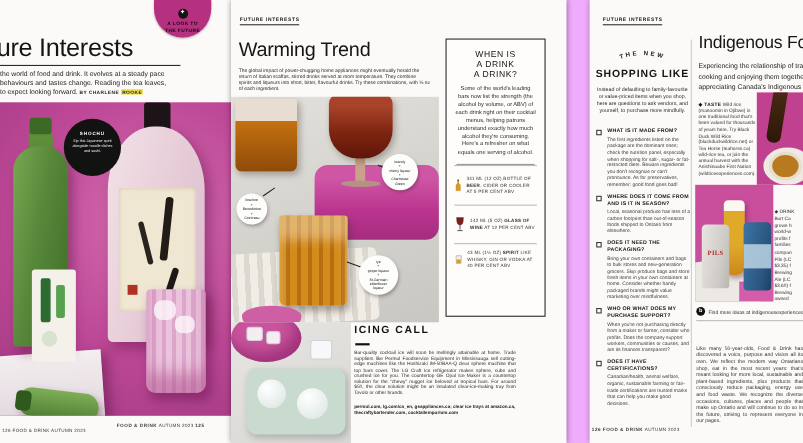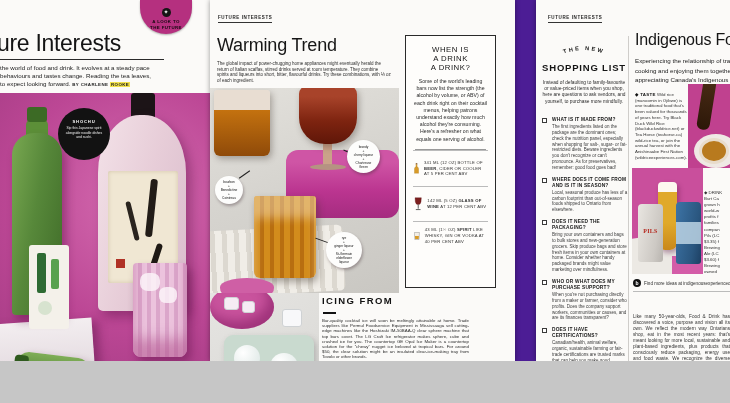--- a/index.html
+++ b/index.html
@@ -1,19 +1,19 @@
 <!DOCTYPE html>
 <html><head>
 <meta charset="utf-8">
 <style>
   * { margin:0; padding:0; box-sizing:border-box; }
   html,body { background:#c6c6c6; }
   #stage {
-    position:relative; width:730px; height:361px; overflow:hidden;
-    background:#4c1d95; font-family:"Liberation Sans", sans-serif; color:#1c1c1c;
+    position:relative; width:730px; height:403px; overflow:hidden;
+    background:#f0abfc; font-family:"Liberation Sans", sans-serif; color:#1c1c1c;
   }
   .page { position:absolute; top:0; bottom:0; background:#fbfaf8; box-shadow:0 0 5px rgba(0,0,0,.4); }
   #page-left  { left:0;   width:222px; }
   #page-mid   { left:210px; width:305px; }
   #page-right { left:536px; width:194px; }
   .abs { position:absolute; }
   .pre { white-space:pre-line; }
   .nowrap { white-space:nowrap; }
 
   
@@ -257,21 +257,21 @@
         <div class="ip-cube" style="left:14px; top:12px; width:15px; height:13px;"></div>
         <div class="ip-cube" style="left:32px; top:16px; width:13px; height:12px;"></div>
       </div>
       <div class="ip-cube" style="left:72px; top:16px; width:20px; height:18px;"></div>
       <div class="abs ip-tray">
         <div class="ip-sph" style="left:10px; top:10px; width:26px; height:26px;"></div>
         <div class="ip-sph" style="left:46px; top:18px; width:28px; height:28px;"></div>
       </div>
     </div>
 
-    <div class="abs ic-title">ICING FROM</div>
+    <div class="abs ic-title">ICING CALL</div>
     <div class="abs ic-dash"></div>
     <div class="abs ic-body">Bar-quality cocktail ice will soon be meltingly attainable at home. Trade suppliers like Permul Foodservice Equipment in Mississauga sell cutting-edge machines like the Hoshizaki IM-50BAA-Q clear sphere machine that top bars covet. The LG Craft Ice refrigerator makes sphere, cube and crushed ice for you. The countertop GE Opal Ice Maker is a countertop solution for the “chewy” nugget ice beloved at tropical bars. For around $50, the clear solution might be an insulated clear-ice-making tray from Tovolo or other brands.</div>
     <div class="abs ic-links">permul.com, lg.com/ca_en, geappliances.ca; clear ice trays at amazon.ca, thecraftybartender.com, cocktailemporium.com</div>
 
     <div class="abs when-box">
       <div class="wb-title pre">WHEN IS
 A DRINK
 A DRINK?</div>
       <div class="wb-body">Some of the world's leading bars now list the strength (the alcohol by volume, or ABV) of each drink right on their cocktail menus, helping patrons understand exactly how much alcohol they're consuming. Here's a refresher on what equals one serving of alcohol.</div>
       <div class="wb-div"></div>
@@ -304,21 +304,21 @@
   <div class="page" id="page-right">
     <div class="abs runhead" style="left:12px; top:15px;">FUTURE INTERESTS</div>
     <div class="abs coldiv"></div>
 
     <svg class="abs kicker-svg" width="68" height="18" viewBox="0 0 68 18">
       <path id="arcpath" d="M6,15 Q34,1 62,15" fill="none"></path>
       <text font-size="5.6" font-weight="bold" letter-spacing="2.2" fill="#161616" font-family="Liberation Sans, sans-serif">
         <textPath href="#arcpath" startOffset="50%" text-anchor="middle">THE NEW</textPath>
       </text>
     </svg>
-    <div class="abs sl-title">SHOPPING LIST</div>
+    <div class="abs sl-title">SHOPPING LIKE</div>
     <div class="abs sl-intro">Instead of defaulting to family-favourite or value-priced items when you shop, here are questions to ask vendors, and yourself, to purchase more mindfully.</div>
 
     <div class="abs checklist">
       <div class="chk-item">
         <div class="chk-box"></div>
         <div class="chk-title">WHAT IS IT MADE FROM?</div>
         <div class="chk-body">The first ingredients listed on the package are the dominant ones; check the nutrition panel, especially when shopping for salt-, sugar- or fat-restricted diets. Beware ingredients you don't recognize or can't pronounce. As for preservatives, remember: good food goes bad!</div>
       </div>
       <div class="chk-item">
         <div class="chk-box"></div>

